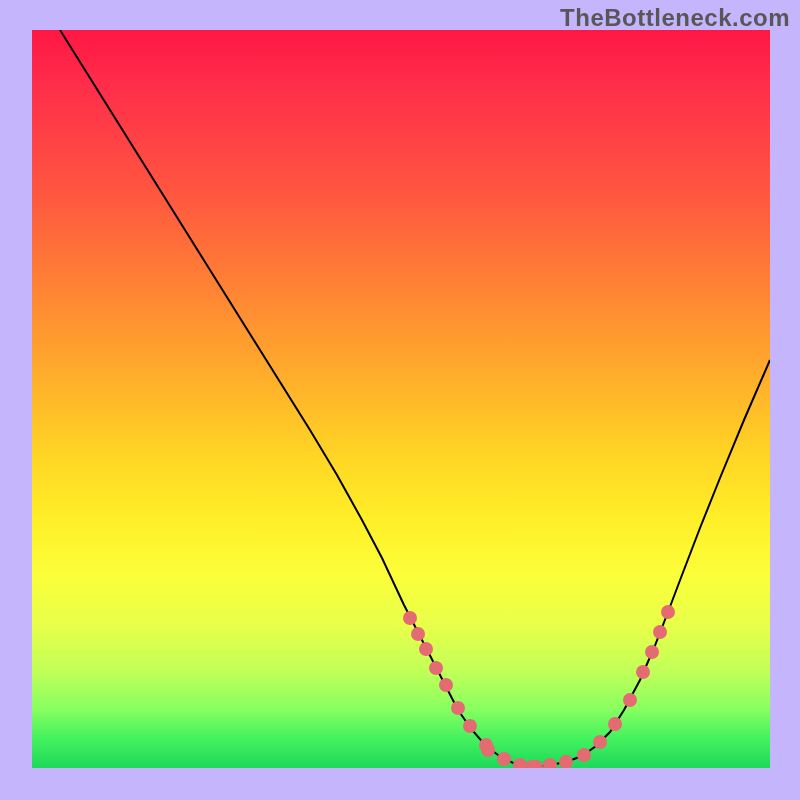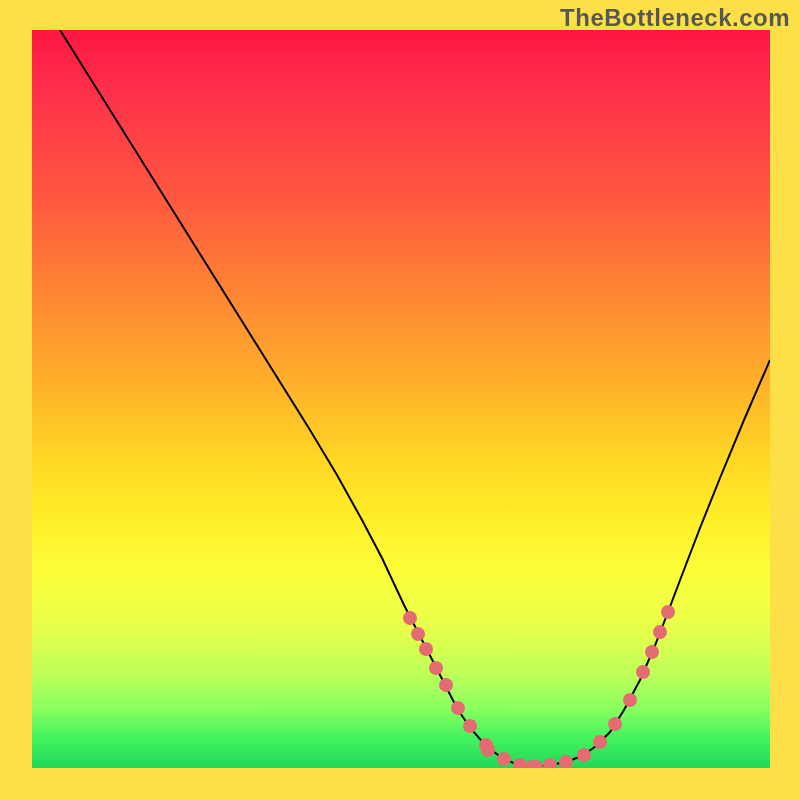--- a/index.html
+++ b/index.html
@@ -8,21 +8,21 @@
     background: #000;
     width: 800px;
     height: 800px;
     overflow: hidden;
     font-family: Arial, Helvetica, sans-serif;
   }
   .frame {
     position: relative;
     width: 800px;
     height: 800px;
-    background: #fde047;
+    background: #c4b5fd;
   }
   .watermark {
     position: absolute;
     top: 4px;
     right: 10px;
     font-size: 24px;
     font-weight: 600;
     color: #575757;
     letter-spacing: 0.5px;
     z-index: 20;

